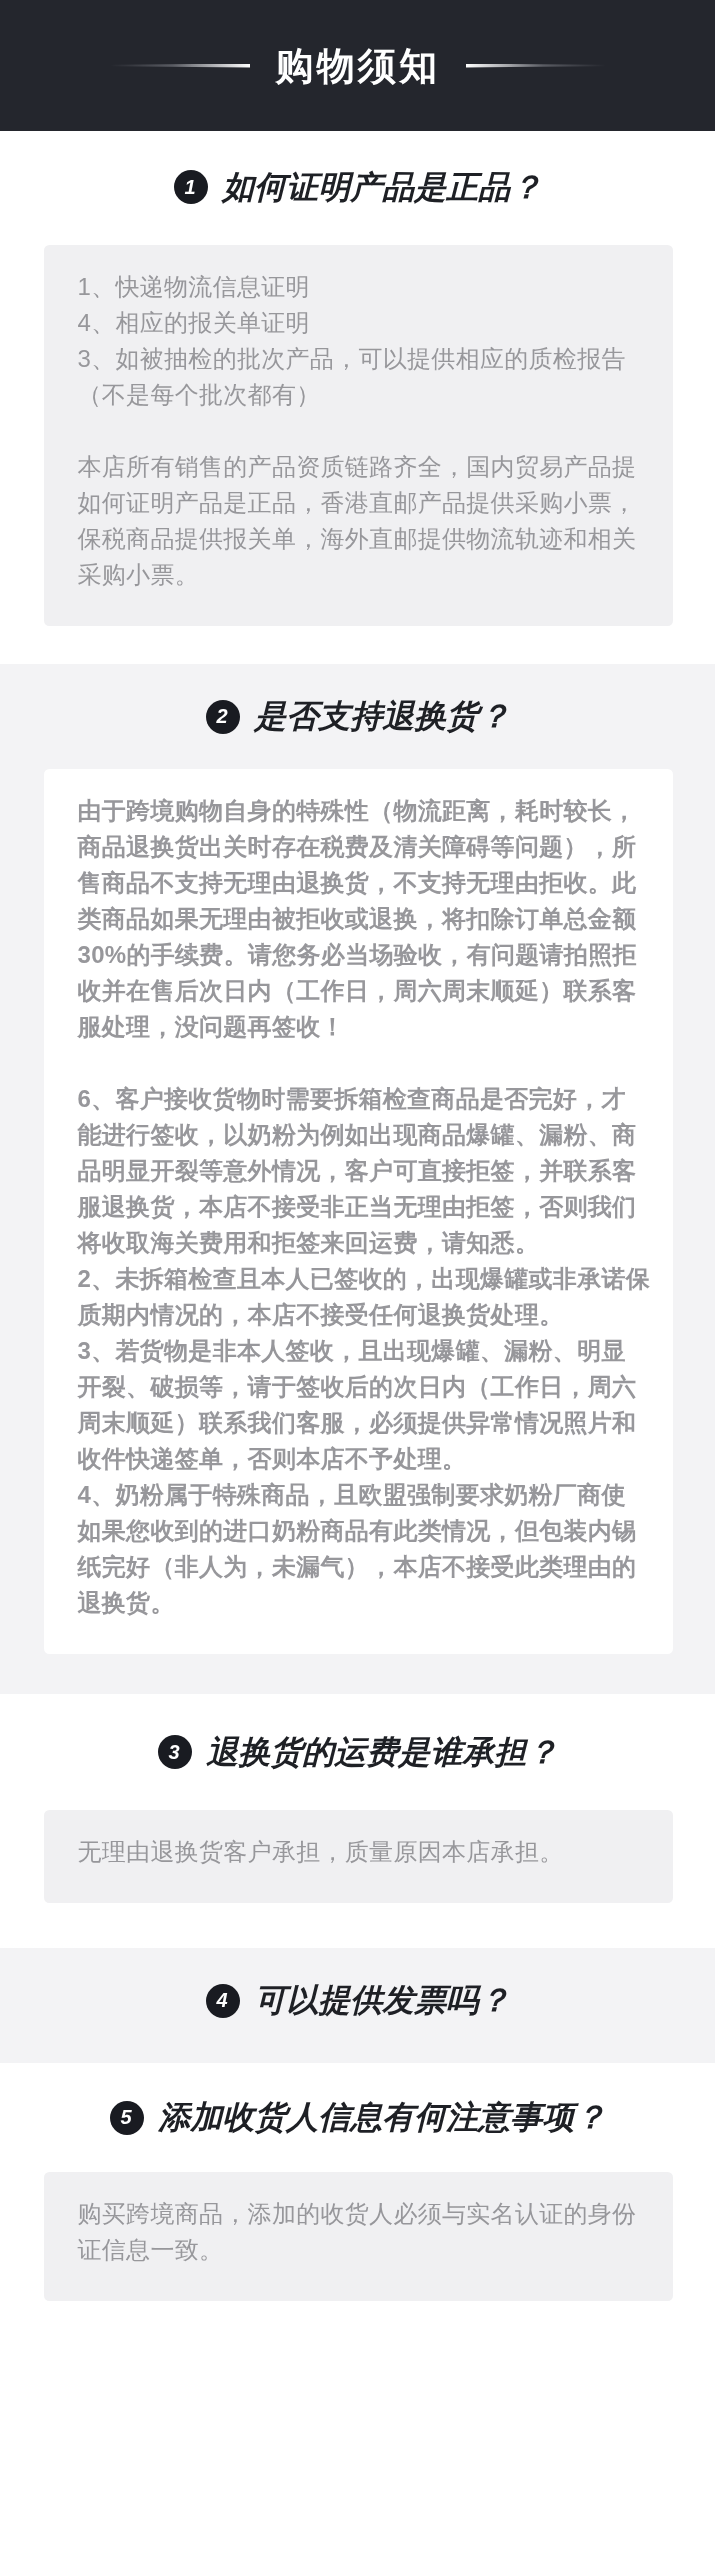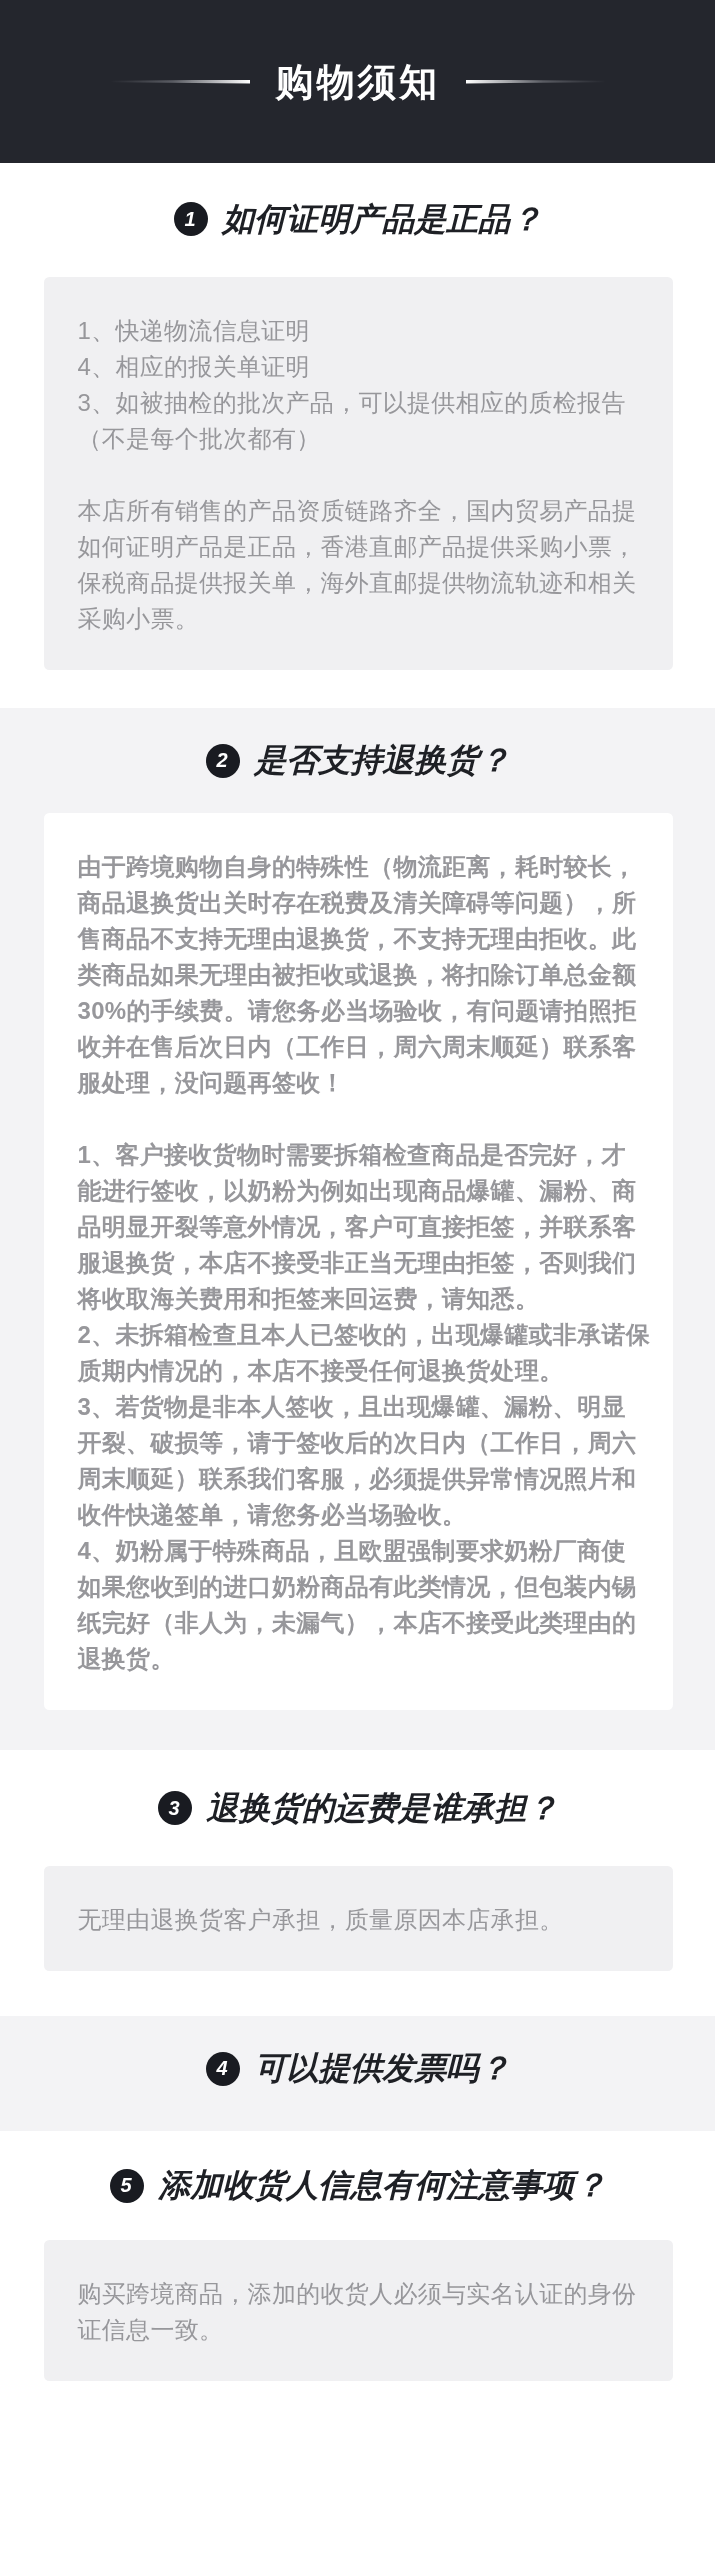--- a/index.html
+++ b/index.html
@@ -6,21 +6,21 @@
   body {
     width: 716px;
     min-height: 2576px;
     background: #ffffff;
     font-family: "Liberation Sans", "DejaVu Sans", sans-serif;
     overflow-x: hidden;
   }
 
   
   .page-header {
-    height: 163px;
+    height: 131px;
     background: #24262d;
     display: flex;
     align-items: center;
     justify-content: center;
     gap: 25px;
   }
   .page-title {
     color: #ffffff;
     font-size: 38px;
     font-weight: 900;
@@ -82,21 +82,21 @@
     white-space: nowrap;
     font-style: italic;
   }
 
   .box {
     width: 629px;
     margin: 0 auto;
     box-sizing: border-box;
     background: #f0f0f2;
     border-radius: 5.3px;
-    padding: 36px 34px 33px 34px;
+    padding: 24px 34px 33px 34px;
   }
   .section.panel .box { background: #ffffff; }
 
   .block + .block { margin-top: 36px; }
   .line {
     font-size: 24px;
     line-height: 36px;
     color: #97979b;
     white-space: nowrap;
     letter-spacing: 0.3px;
@@ -155,31 +155,31 @@
         <div class="block">
           <div class="line">由于跨境购物自身的特殊性（物流距离，耗时较长，</div>
           <div class="line">商品退换货出关时存在税费及清关障碍等问题），所</div>
           <div class="line">售商品不支持无理由退换货，不支持无理由拒收。此</div>
           <div class="line">类商品如果无理由被拒收或退换，将扣除订单总金额</div>
           <div class="line">30%的手续费。请您务必当场验收，有问题请拍照拒</div>
           <div class="line">收并在售后次日内（工作日，周六周末顺延）联系客</div>
           <div class="line">服处理，没问题再签收！</div>
         </div>
         <div class="block">
-          <div class="line">1、客户接收货物时需要拆箱检查商品是否完好，才</div>
+          <div class="line">6、客户接收货物时需要拆箱检查商品是否完好，才</div>
           <div class="line">能进行签收，以奶粉为例如出现商品爆罐、漏粉、商</div>
           <div class="line">品明显开裂等意外情况，客户可直接拒签，并联系客</div>
           <div class="line">服退换货，本店不接受非正当无理由拒签，否则我们</div>
           <div class="line">将收取海关费用和拒签来回运费，请知悉。</div>
           <div class="line">2、未拆箱检查且本人已签收的，出现爆罐或非承诺保</div>
           <div class="line">质期内情况的，本店不接受任何退换货处理。</div>
           <div class="line">3、若货物是非本人签收，且出现爆罐、漏粉、明显</div>
           <div class="line">开裂、破损等，请于签收后的次日内（工作日，周六</div>
           <div class="line">周末顺延）联系我们客服，必须提供异常情况照片和</div>
-          <div class="line">收件快递签单，请您务必当场验收。</div>
+          <div class="line">收件快递签单，否则本店不予处理。</div>
           <div class="line">4、奶粉属于特殊商品，且欧盟强制要求奶粉厂商使</div>
           <div class="line">如果您收到的进口奶粉商品有此类情况，但包装内锡</div>
           <div class="line">纸完好（非人为，未漏气），本店不接受此类理由的</div>
           <div class="line">退换货。</div>
         </div>
       </div>
   </section>
 
   <section class="section s3">
     <div class="heading">

